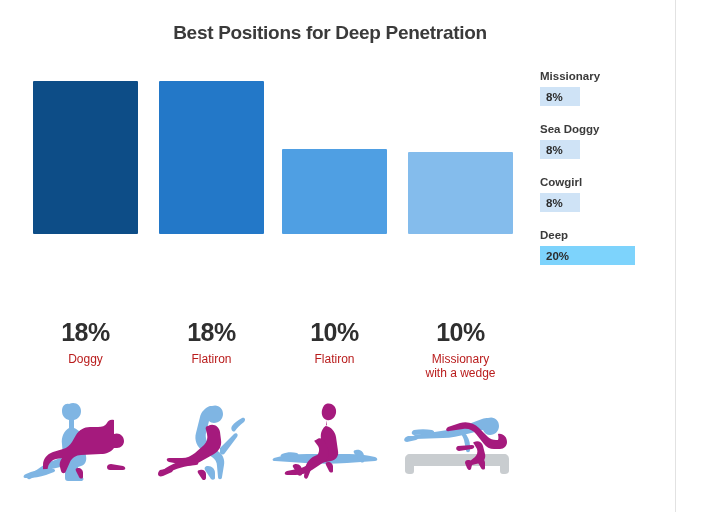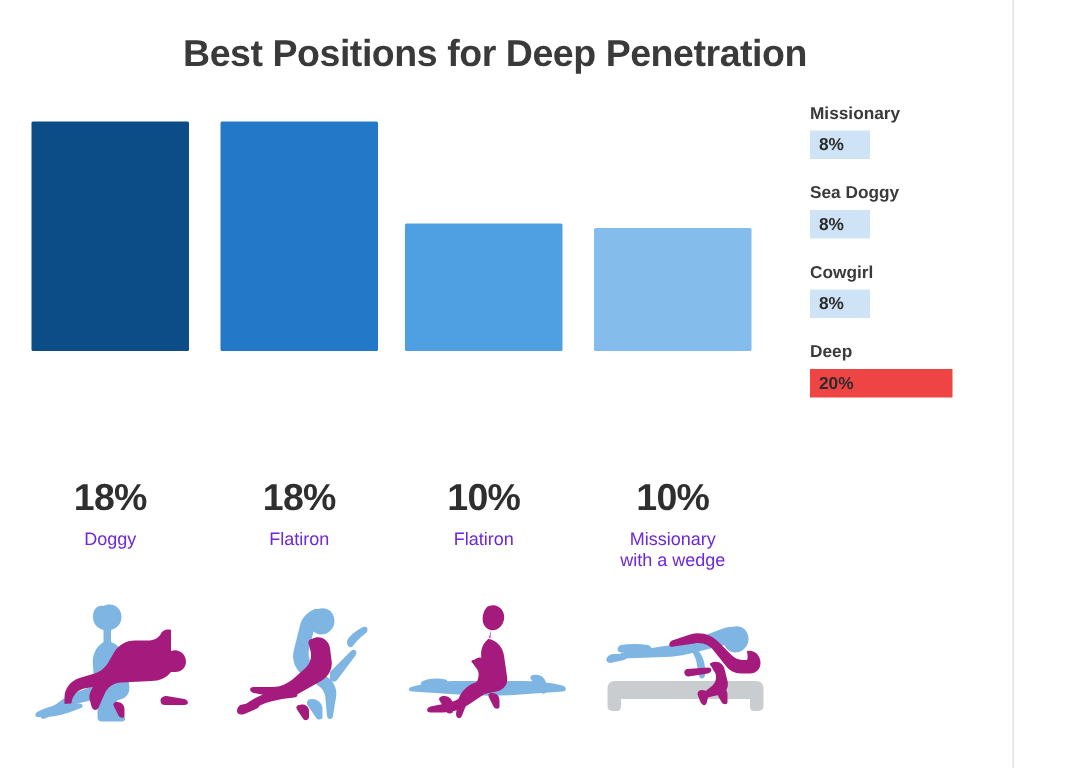--- a/index.html
+++ b/index.html
@@ -24,31 +24,31 @@
     width: 1px;
     height: 512px;
     background: #e2e2e2;
   }
   .chart-title {
     position: absolute;
     top: 22px;
     left: 0;
     width: 660px;
     text-align: center;
-    font-size: 25px;
+    font-size: 19px;
     font-weight: bold;
     color: #3a3a3a;
     letter-spacing: -0.3px;
     white-space: nowrap;
   }
 
   
   .bars-area {
     position: absolute;
-    left: 0;
+    left: 12px;
     top: 0;
     width: 520px;
     height: 436px;
   }
   .bar-group {
     position: absolute;
     bottom: 0;
     top: 0;
   }
   .bar-rect {
@@ -63,21 +63,21 @@
     font-size: 25px;
     font-weight: bold;
     color: #2f2f2f;
     letter-spacing: -0.5px;
   }
   .bar-label {
     position: absolute;
     top: 352px;
     text-align: center;
     font-size: 12px;
-    color: #6d28d9;
+    color: #b91c1c;
     line-height: 14px;
   }
 
   
   .side-list {
     position: absolute;
     left: 540px;
     top: 70px;
     width: 130px;
   }
@@ -98,21 +98,21 @@
     align-items: center;
     padding-left: 6px;
     box-sizing: border-box;
   }
   .side-bar span {
     font-size: 11.5px;
     font-weight: bold;
     color: #2c2c2c;
   }
   .side-bar.wide {
-    background: #ef4444;
+    background: #7dd3fc;
   }
 
   
   .illos {
     position: absolute;
     left: 0;
     top: 392px;
     width: 520px;
     height: 100px;
   }

